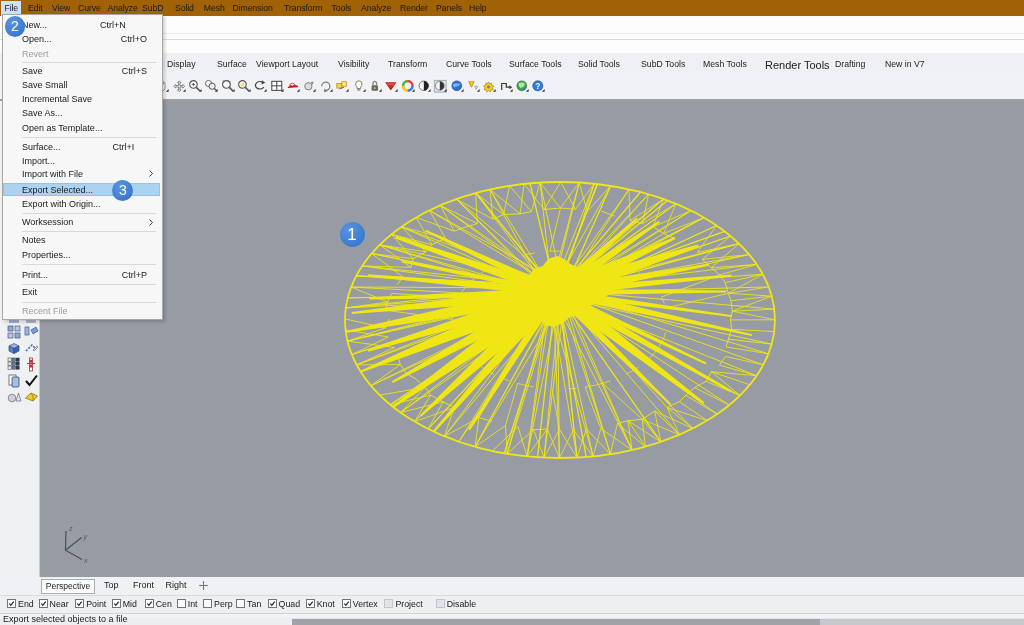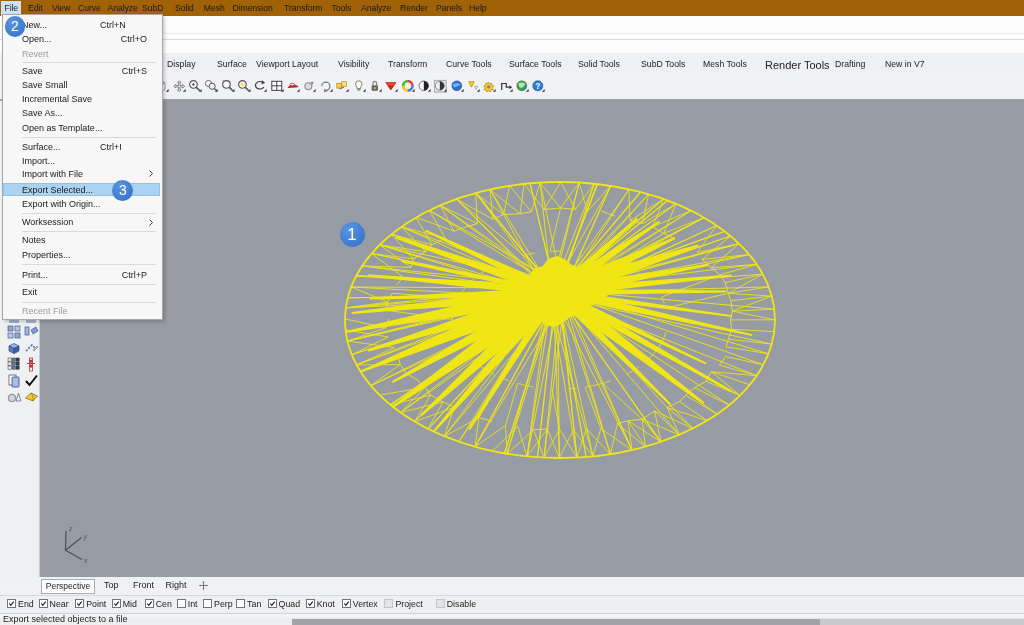--- a/index.html
+++ b/index.html
@@ -379,21 +379,21 @@
     <div style="position:absolute;left:22px;top:32.3px;height:14px;line-height:14px;font-size:9px;color:#1a1a1a;white-space:nowrap">Open...</div>
     <div style="position:absolute;left:100px;top:32.3px;width:47px;height:14px;line-height:14px;font-size:9px;color:#1a1a1a;text-align:right">Ctrl+O</div>
     <div style="position:absolute;left:22px;top:46.5px;height:14px;line-height:14px;font-size:9px;color:#9c9c9c;white-space:nowrap">Revert</div>
     <div style="position:absolute;left:22px;top:63.8px;height:14px;line-height:14px;font-size:9px;color:#1a1a1a;white-space:nowrap">Save</div>
     <div style="position:absolute;left:100px;top:63.8px;width:47px;height:14px;line-height:14px;font-size:9px;color:#1a1a1a;text-align:right">Ctrl+S</div>
     <div style="position:absolute;left:22px;top:78.0px;height:14px;line-height:14px;font-size:9px;color:#1a1a1a;white-space:nowrap">Save Small</div>
     <div style="position:absolute;left:22px;top:92.2px;height:14px;line-height:14px;font-size:9px;color:#1a1a1a;white-space:nowrap">Incremental Save</div>
     <div style="position:absolute;left:22px;top:106.4px;height:14px;line-height:14px;font-size:9px;color:#1a1a1a;white-space:nowrap">Save As...</div>
     <div style="position:absolute;left:22px;top:120.6px;height:14px;line-height:14px;font-size:9px;color:#1a1a1a;white-space:nowrap">Open as Template...</div>
     <div style="position:absolute;left:22px;top:140.4px;height:14px;line-height:14px;font-size:9px;color:#1a1a1a;white-space:nowrap">Surface...</div>
-    <div style="position:absolute;left:100px;top:140.4px;width:47px;height:14px;line-height:14px;font-size:9px;color:#1a1a1a;text-align:left">Ctrl+I</div>
+    <div style="position:absolute;left:100px;top:140.4px;width:47px;height:14px;line-height:14px;font-size:9px;color:#1a1a1a;text-align:center">Ctrl+I</div>
     <div style="position:absolute;left:22px;top:153.6px;height:14px;line-height:14px;font-size:9px;color:#1a1a1a;white-space:nowrap">Import...</div>
     <div style="position:absolute;left:22px;top:166.5px;height:14px;line-height:14px;font-size:9px;color:#1a1a1a;white-space:nowrap">Import with File</div>
     <svg style="position:absolute;left:149px;top:170.0px" width="4" height="7" viewBox="0 0 4 7">
       <path d="M0.5 0.5 L3.5 3.5 L0.5 6.5" fill="none" stroke="#3a3a3a" stroke-width="1"></path>
     </svg>
     <div style="position:absolute;left:22px;top:182.7px;height:14px;line-height:14px;font-size:9px;color:#1a1a1a;white-space:nowrap">Export Selected...</div>
     <div style="position:absolute;left:22px;top:196.8px;height:14px;line-height:14px;font-size:9px;color:#1a1a1a;white-space:nowrap">Export with Origin...</div>
     <div style="position:absolute;left:22px;top:215.4px;height:14px;line-height:14px;font-size:9px;color:#1a1a1a;white-space:nowrap">Worksession</div>
     <svg style="position:absolute;left:149px;top:218.9px" width="4" height="7" viewBox="0 0 4 7">
       <path d="M0.5 0.5 L3.5 3.5 L0.5 6.5" fill="none" stroke="#3a3a3a" stroke-width="1"></path>

